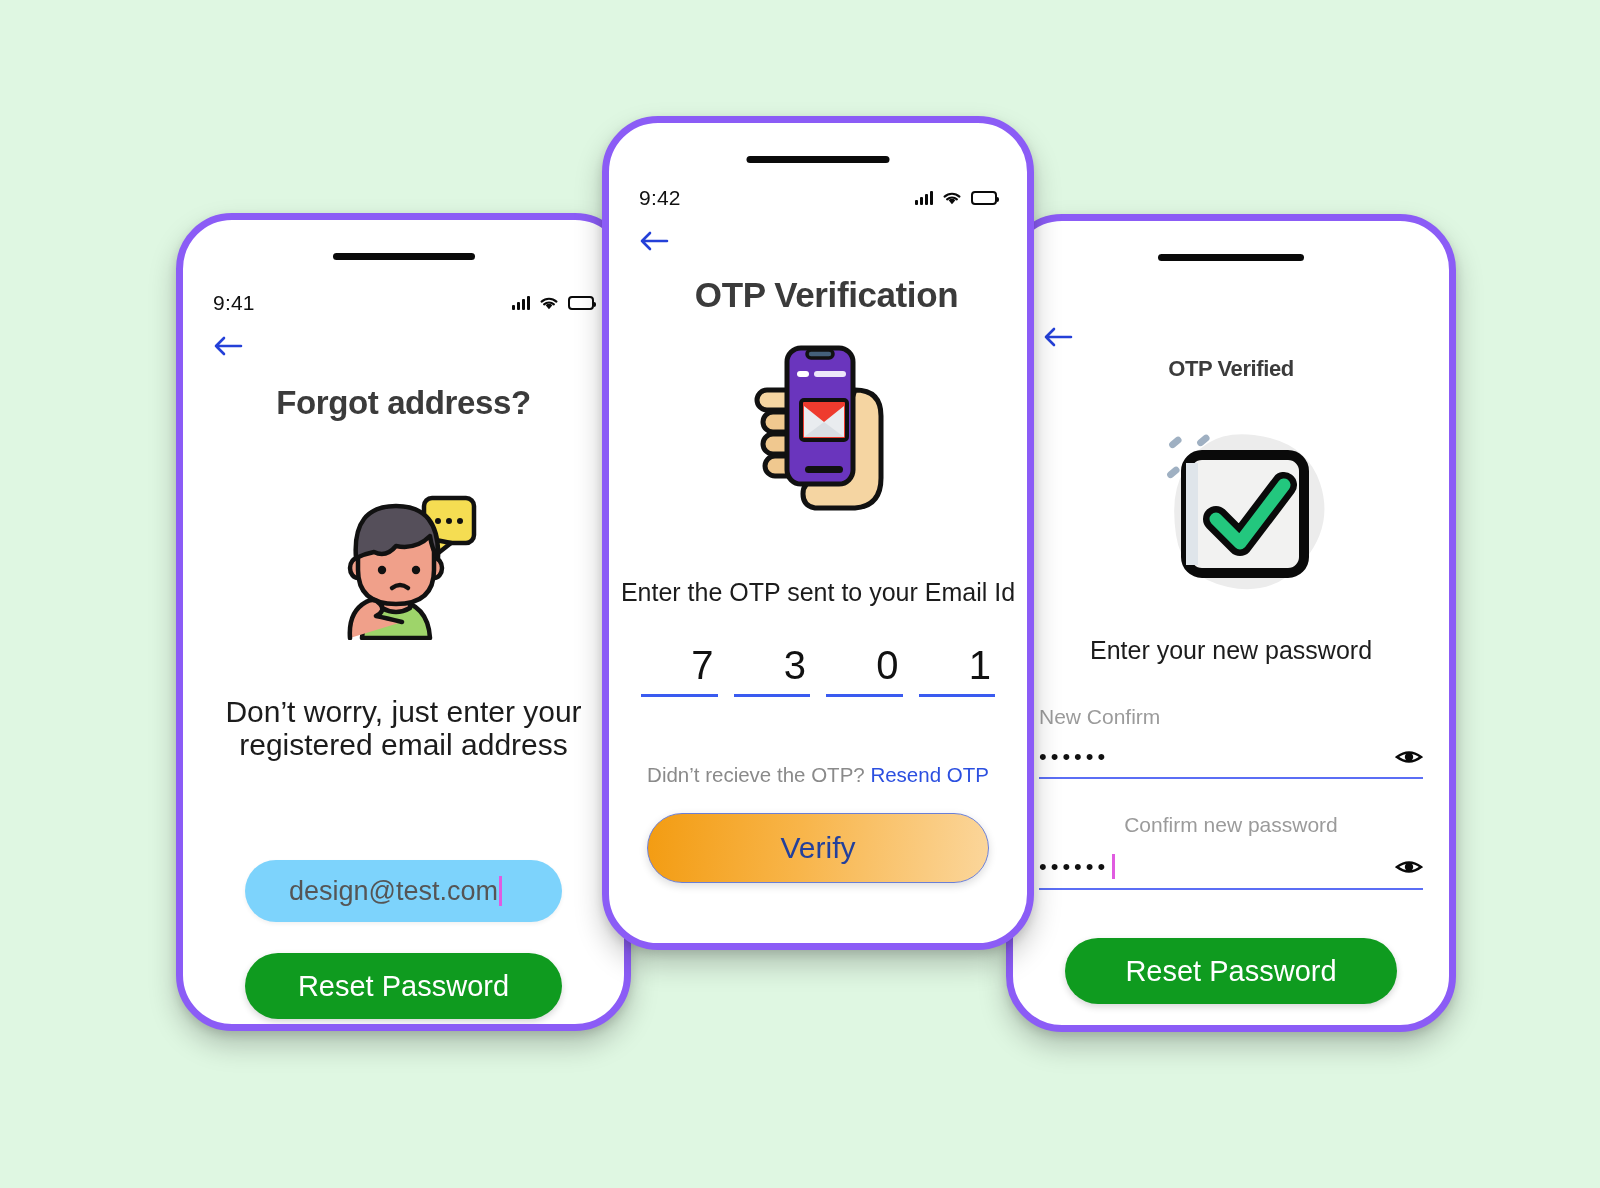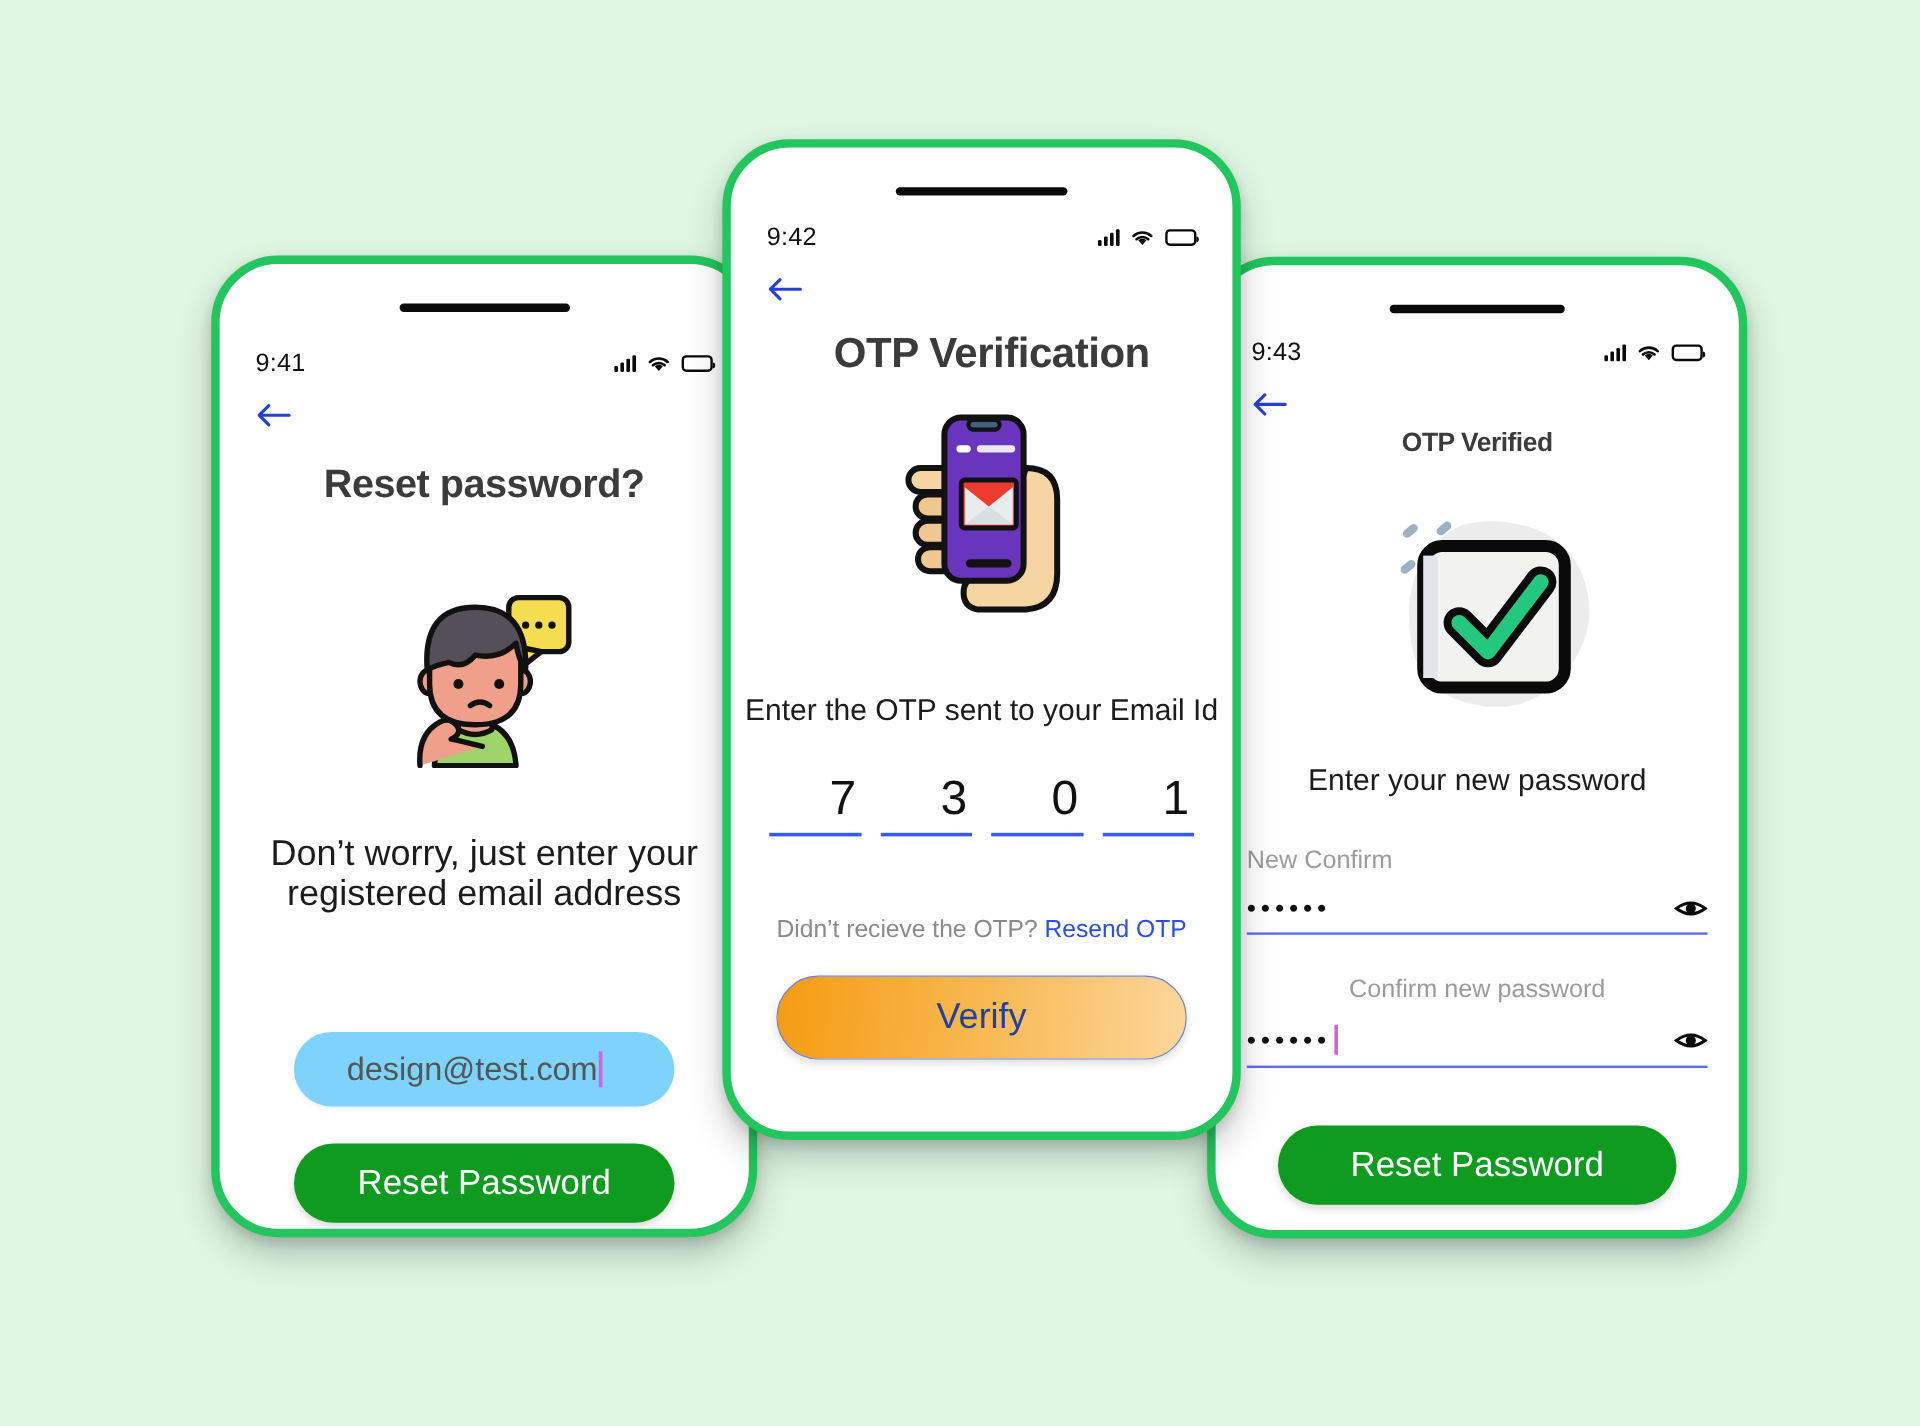--- a/index.html
+++ b/index.html
@@ -9,21 +9,21 @@
     font-family: "Liberation Sans", sans-serif;
   }
   body { background: #dff7e2; position: relative; }
 
   .stage { position: absolute; inset: 0; }
 
   
   .phone {
     position: absolute;
     background: #ffffff;
-    border: 7px solid #22c55e;
+    border: 7px solid #8b5cf6;
     border-radius: 56px;
     box-shadow: 0 14px 28px rgba(0,0,0,0.22), 0 4px 10px rgba(0,0,0,0.12);
     overflow: hidden;
   }
   .phone-inner { position: relative; width: 100%; height: 100%; }
 
   #phone1 { left: 176px; top: 213px; width: 455px; height: 818px; z-index: 1; }
   #phone2 { left: 602px; top: 116px; width: 432px; height: 834px; z-index: 3; }
   #phone3 { left: 1006px; top: 214px; width: 450px; height: 818px; z-index: 2; }
 
@@ -195,21 +195,21 @@
           <span class="battery"><span class="fill"></span></span>
         </div>
       </div>
 
       <div class="back-arrow">
         <svg width="34" height="26" viewBox="0 0 34 26">
           <path d="M30 13 H5 M13 5 L5 13 L13 21" stroke="#2440d8" stroke-width="2.6" fill="none" stroke-linecap="round" stroke-linejoin="round"></path>
         </svg>
       </div>
 
-      <div class="title">Reset password?</div>
+      <div class="title">Forgot address?</div>
 
       <div class="illus">
         <svg class="ill-person" viewBox="0 0 160 160">
 
           <rect x="100" y="18" width="50" height="45" rx="8" fill="#f5dd52" stroke="#111" stroke-width="4.5"></rect>
           <path d="M112 60 L108 78 L127 63 Z" fill="#f5dd52" stroke="#111" stroke-width="4.5" stroke-linejoin="round"></path>
           <circle cx="114" cy="41" r="3" fill="#111"></circle>
             <circle cx="125" cy="41" r="3" fill="#111"></circle>
             <circle cx="136" cy="41" r="3" fill="#111"></circle>
 
@@ -315,37 +315,20 @@
       </div>
 
       <div class="btn-verify">Verify</div>
     </div>
   </div>
 
   <div class="phone" id="phone3">
     <div class="phone-inner">
       <div class="speaker-bar"></div>
 
-      <div class="statusbar">
-        <div class="clock">9:43</div>
-        <div class="status-icons">
-          <span class="signal">
-              <i></i>
-              <i></i>
-              <i></i>
-              <i></i>
-            </span>
-          <svg width="20" height="15" viewBox="0 0 20 15">
-            <path d="M10 13.2 L6.6 9.3 a5.2 5.2 0 0 1 6.8 0 Z" fill="#0a0a0a"></path>
-            <path d="M2.6 5.6 a11 11 0 0 1 14.8 0" stroke="#0a0a0a" stroke-width="2.2" fill="none" stroke-linecap="round"></path>
-            <path d="M5.1 8.4 a7.3 7.3 0 0 1 9.8 0" stroke="#0a0a0a" stroke-width="2.1" fill="none" stroke-linecap="round"></path>
-          </svg>
-          <span class="battery"><span class="fill"></span></span>
-        </div>
-      </div>
 
       <div class="back-arrow">
         <svg width="34" height="26" viewBox="0 0 34 26">
           <path d="M30 13 H5 M13 5 L5 13 L13 21" stroke="#2440d8" stroke-width="2.6" fill="none" stroke-linecap="round" stroke-linejoin="round"></path>
         </svg>
       </div>
 
       <div class="title">OTP Verified</div>
 
       <div class="illus">

